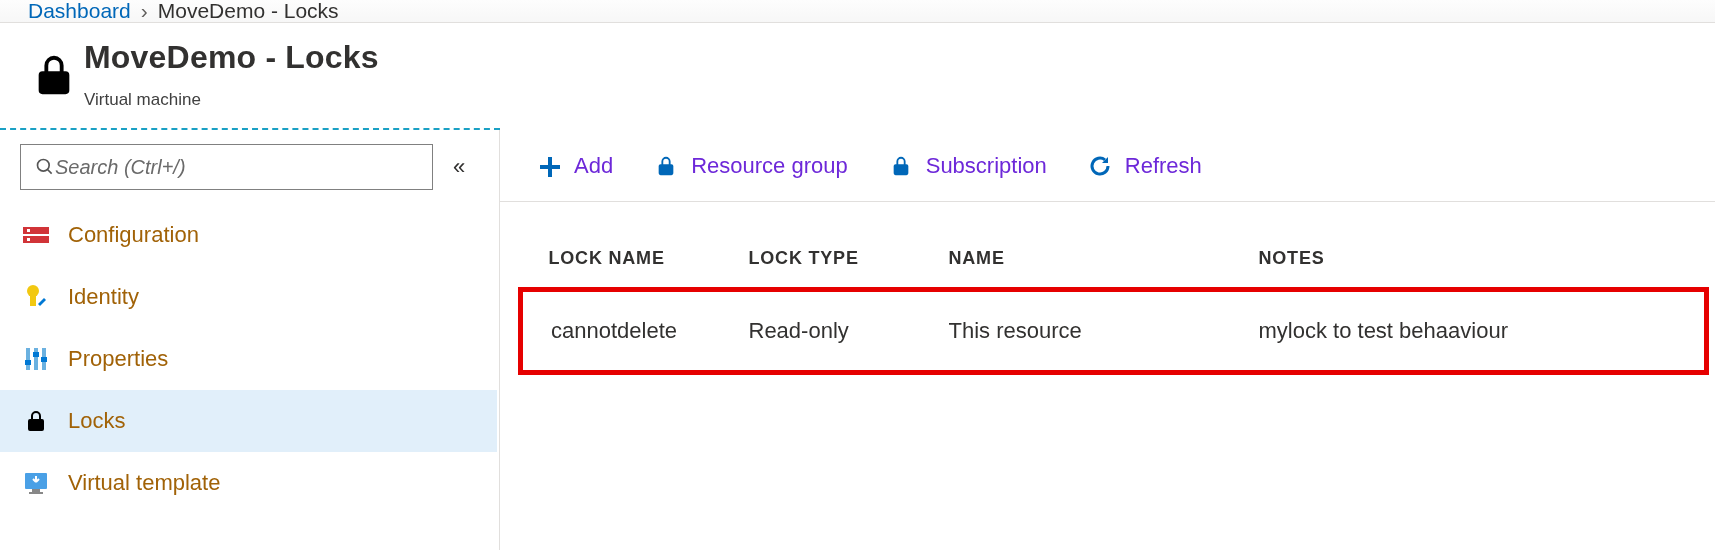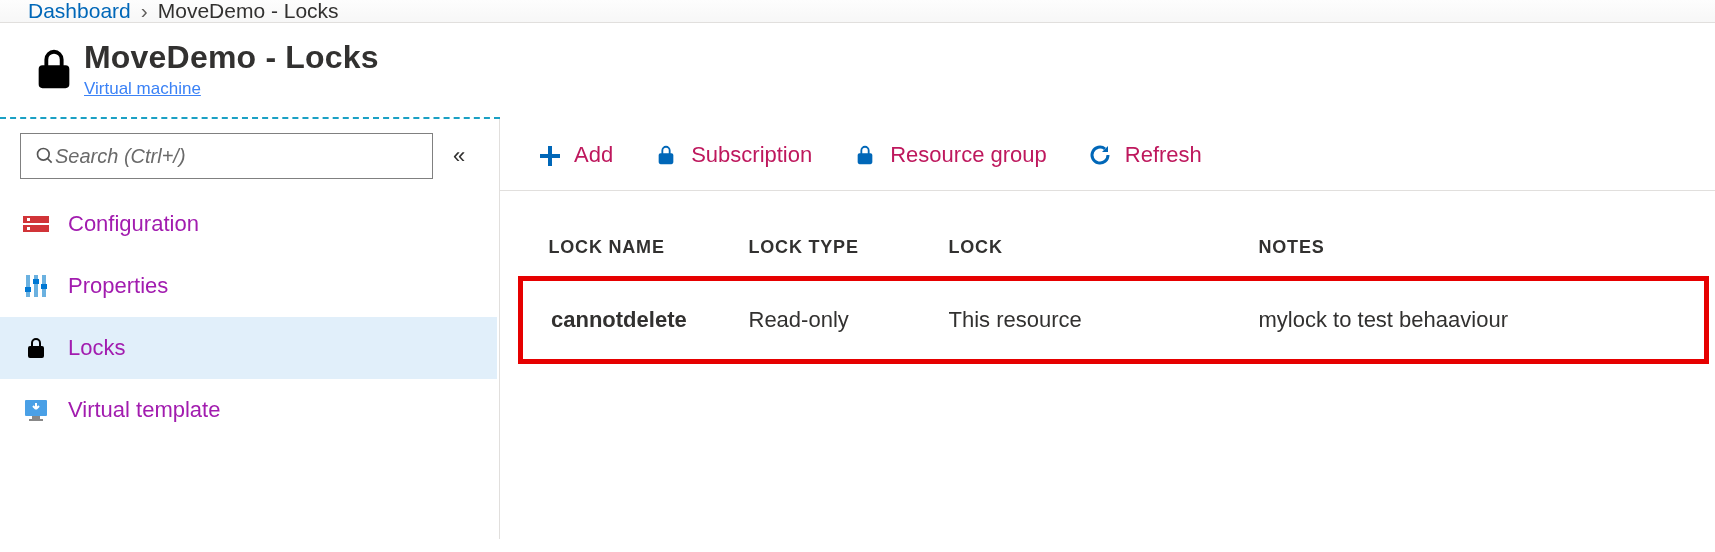--- a/index.html
+++ b/index.html
@@ -29,21 +29,21 @@
   .breadcrumb .current { color: #323130; }
 
   
   .page-header {
     display: flex;
     align-items: center;
     padding: 16px 28px 18px 24px;
   }
   .page-header .lock-glyph { width: 60px; display:flex; justify-content:center; }
   .page-header h1 { font-size: 32px; font-weight: 600; letter-spacing: .2px; }
-  .page-header .subtitle { font-size: 17px; color: #3b82f6; margin-top: 3px; text-decoration: underline; }
+  .page-header .subtitle { font-size: 17px; color: #404040; margin-top: 14px; }
 
   
   .dashed-sep {
     border-top: 2px dashed #1aa0c4;
     width: 500px;
     margin-left: 0;
   }
 
   
   .content-row { display:flex; height: calc(100% - 40px - 92px); }
@@ -102,21 +102,21 @@
   .nav-scroll::-webkit-scrollbar-button:single-button {
     background:#f3f2f1; height:18px; display:block;
   }
 
   .nav-item {
     display:flex;
     align-items:center;
     height: 62px;
     padding: 0 22px;
     font-size: 22px;
-    color:#a21caf;
+    color:#a16207;
     cursor:pointer;
     gap: 18px;
   }
   .nav-item.selected { background:#e1effa; }
   .nav-icon { width:28px; height:28px; display:flex; align-items:center; justify-content:center; flex-shrink:0; }
 
   
   .main {
     flex:1;
     display:flex;
@@ -131,41 +131,41 @@
     gap: 40px;
     padding: 0 36px;
     border-bottom: 1px solid #e1dfdd;
     font-size: 22px;
   }
   .tb-btn {
     display:flex;
     align-items:center;
     gap: 12px;
     cursor:pointer;
-    color:#be185d;
+    color:#6d28d9;
   }
   .tb-btn .ic { width:26px; height:26px; display:flex;align-items:center;justify-content:center; }
 
   .table-wrap { padding: 30px 0 0 0; }
   table { border-collapse: collapse; width: calc(100% - 24px); margin-left: 18px; }
   thead th {
     text-align:left;
     font-size: 18px;
     font-weight: 700;
     letter-spacing: .8px;
     padding: 16px 12px 18px 28px;
     color:#323130;
   }
   tbody tr.highlight td {
     border-top: 5px solid #e60000;
     border-bottom: 5px solid #e60000;
     padding: 26px 12px 26px 28px;
     font-size: 22px;
   }
-  tbody tr.highlight td:first-child { border-left: 5px solid #e60000; font-weight: 700; }
+  tbody tr.highlight td:first-child { border-left: 5px solid #e60000; font-weight: 400; }
   tbody tr.highlight td:last-child  { border-right: 5px solid #e60000; white-space: nowrap; overflow:hidden; }
 
   
   svg { display:block; }
 </style>
 </head>
 <body>
 
 <div class="breadcrumb">
   <a href="#">Dashboard</a>
@@ -212,20 +212,30 @@
           <svg width="26" height="20" viewBox="0 0 26 20">
               <rect x="0" y="2" width="26" height="7" fill="#d13438"></rect>
               <rect x="0" y="11" width="26" height="7" fill="#d13438"></rect>
               <rect x="4" y="4" width="3" height="3" fill="#fff"></rect>
               <rect x="4" y="13" width="3" height="3" fill="#fff"></rect>
             </svg>
         </span>
         <span>Configuration</span>
       </div>
 
+      <div class="nav-item">
+        <span class="nav-icon">
+          <svg width="24" height="26" viewBox="0 0 24 26">
+              <circle cx="9" cy="7" r="6" fill="#f2c811"></circle>
+              <rect x="6" y="10" width="6" height="12" fill="#f2c811"></rect>
+              <polygon points="14,20 20,14 22,16 16,22" fill="#0078d4"></polygon>
+            </svg>
+        </span>
+        <span>Identity</span>
+      </div>
 
       <div class="nav-item">
         <span class="nav-icon">
           <svg width="24" height="26" viewBox="0 0 24 26">
               <rect x="2" y="2" width="4" height="22" fill="#6bb1e0"></rect>
               <rect x="10" y="2" width="4" height="22" fill="#6bb1e0"></rect>
               <rect x="18" y="2" width="4" height="22" fill="#6bb1e0"></rect>
               <rect x="1" y="14" width="6" height="5" fill="#0078d4"></rect>
               <rect x="9" y="6" width="6" height="5" fill="#0078d4"></rect>
               <rect x="17" y="11" width="6" height="5" fill="#0078d4"></rect>
@@ -268,29 +278,29 @@
             </svg>
         </span>
         <span>Add</span>
       </div>
       <div class="tb-btn">
         <span class="ic">
           <svg width="22" height="24" viewBox="0 0 24 24" fill="#0067b8">
               <path d="M12 2a5 5 0 0 0-5 5v3H6a2 2 0 0 0-2 2v8a2 2 0 0 0 2 2h12a2 2 0 0 0 2-2v-8a2 2 0 0 0-2-2h-1V7a5 5 0 0 0-5-5zm-3 5a3 3 0 1 1 6 0v3H9V7z"></path>
             </svg>
         </span>
-        <span>Subscription</span>
+        <span>Resource group</span>
       </div>
       <div class="tb-btn">
         <span class="ic">
           <svg width="22" height="24" viewBox="0 0 24 24" fill="#0067b8">
               <path d="M12 2a5 5 0 0 0-5 5v3H6a2 2 0 0 0-2 2v8a2 2 0 0 0 2 2h12a2 2 0 0 0 2-2v-8a2 2 0 0 0-2-2h-1V7a5 5 0 0 0-5-5zm-3 5a3 3 0 1 1 6 0v3H9V7z"></path>
             </svg>
         </span>
-        <span>Resource group</span>
+        <span>Subscription</span>
       </div>
       <div class="tb-btn">
         <span class="ic">
           <svg width="24" height="24" viewBox="0 0 24 24" fill="none" stroke="#0067b8" stroke-width="3">
               <path d="M20 12a8 8 0 1 1-3-6.2"></path>
               <path d="M20 3v6h-6" fill="#0067b8" stroke="none"></path>
             </svg>
         </span>
         <span>Refresh</span>
       </div>
@@ -301,21 +311,21 @@
         <colgroup>
           <col style="width:200px">
             <col style="width:200px">
             <col style="width:310px">
             <col>
         </colgroup>
         <thead>
           <tr>
             <th>LOCK NAME</th>
             <th>LOCK TYPE</th>
-            <th>LOCK</th>
+            <th>NAME</th>
             <th>NOTES</th>
           </tr>
         </thead>
         <tbody>
           <tr class="highlight">
             <td>cannotdelete</td>
             <td>Read-only</td>
             <td>This resource</td>
             <td>mylock to test behaaviour</td>
           </tr>

